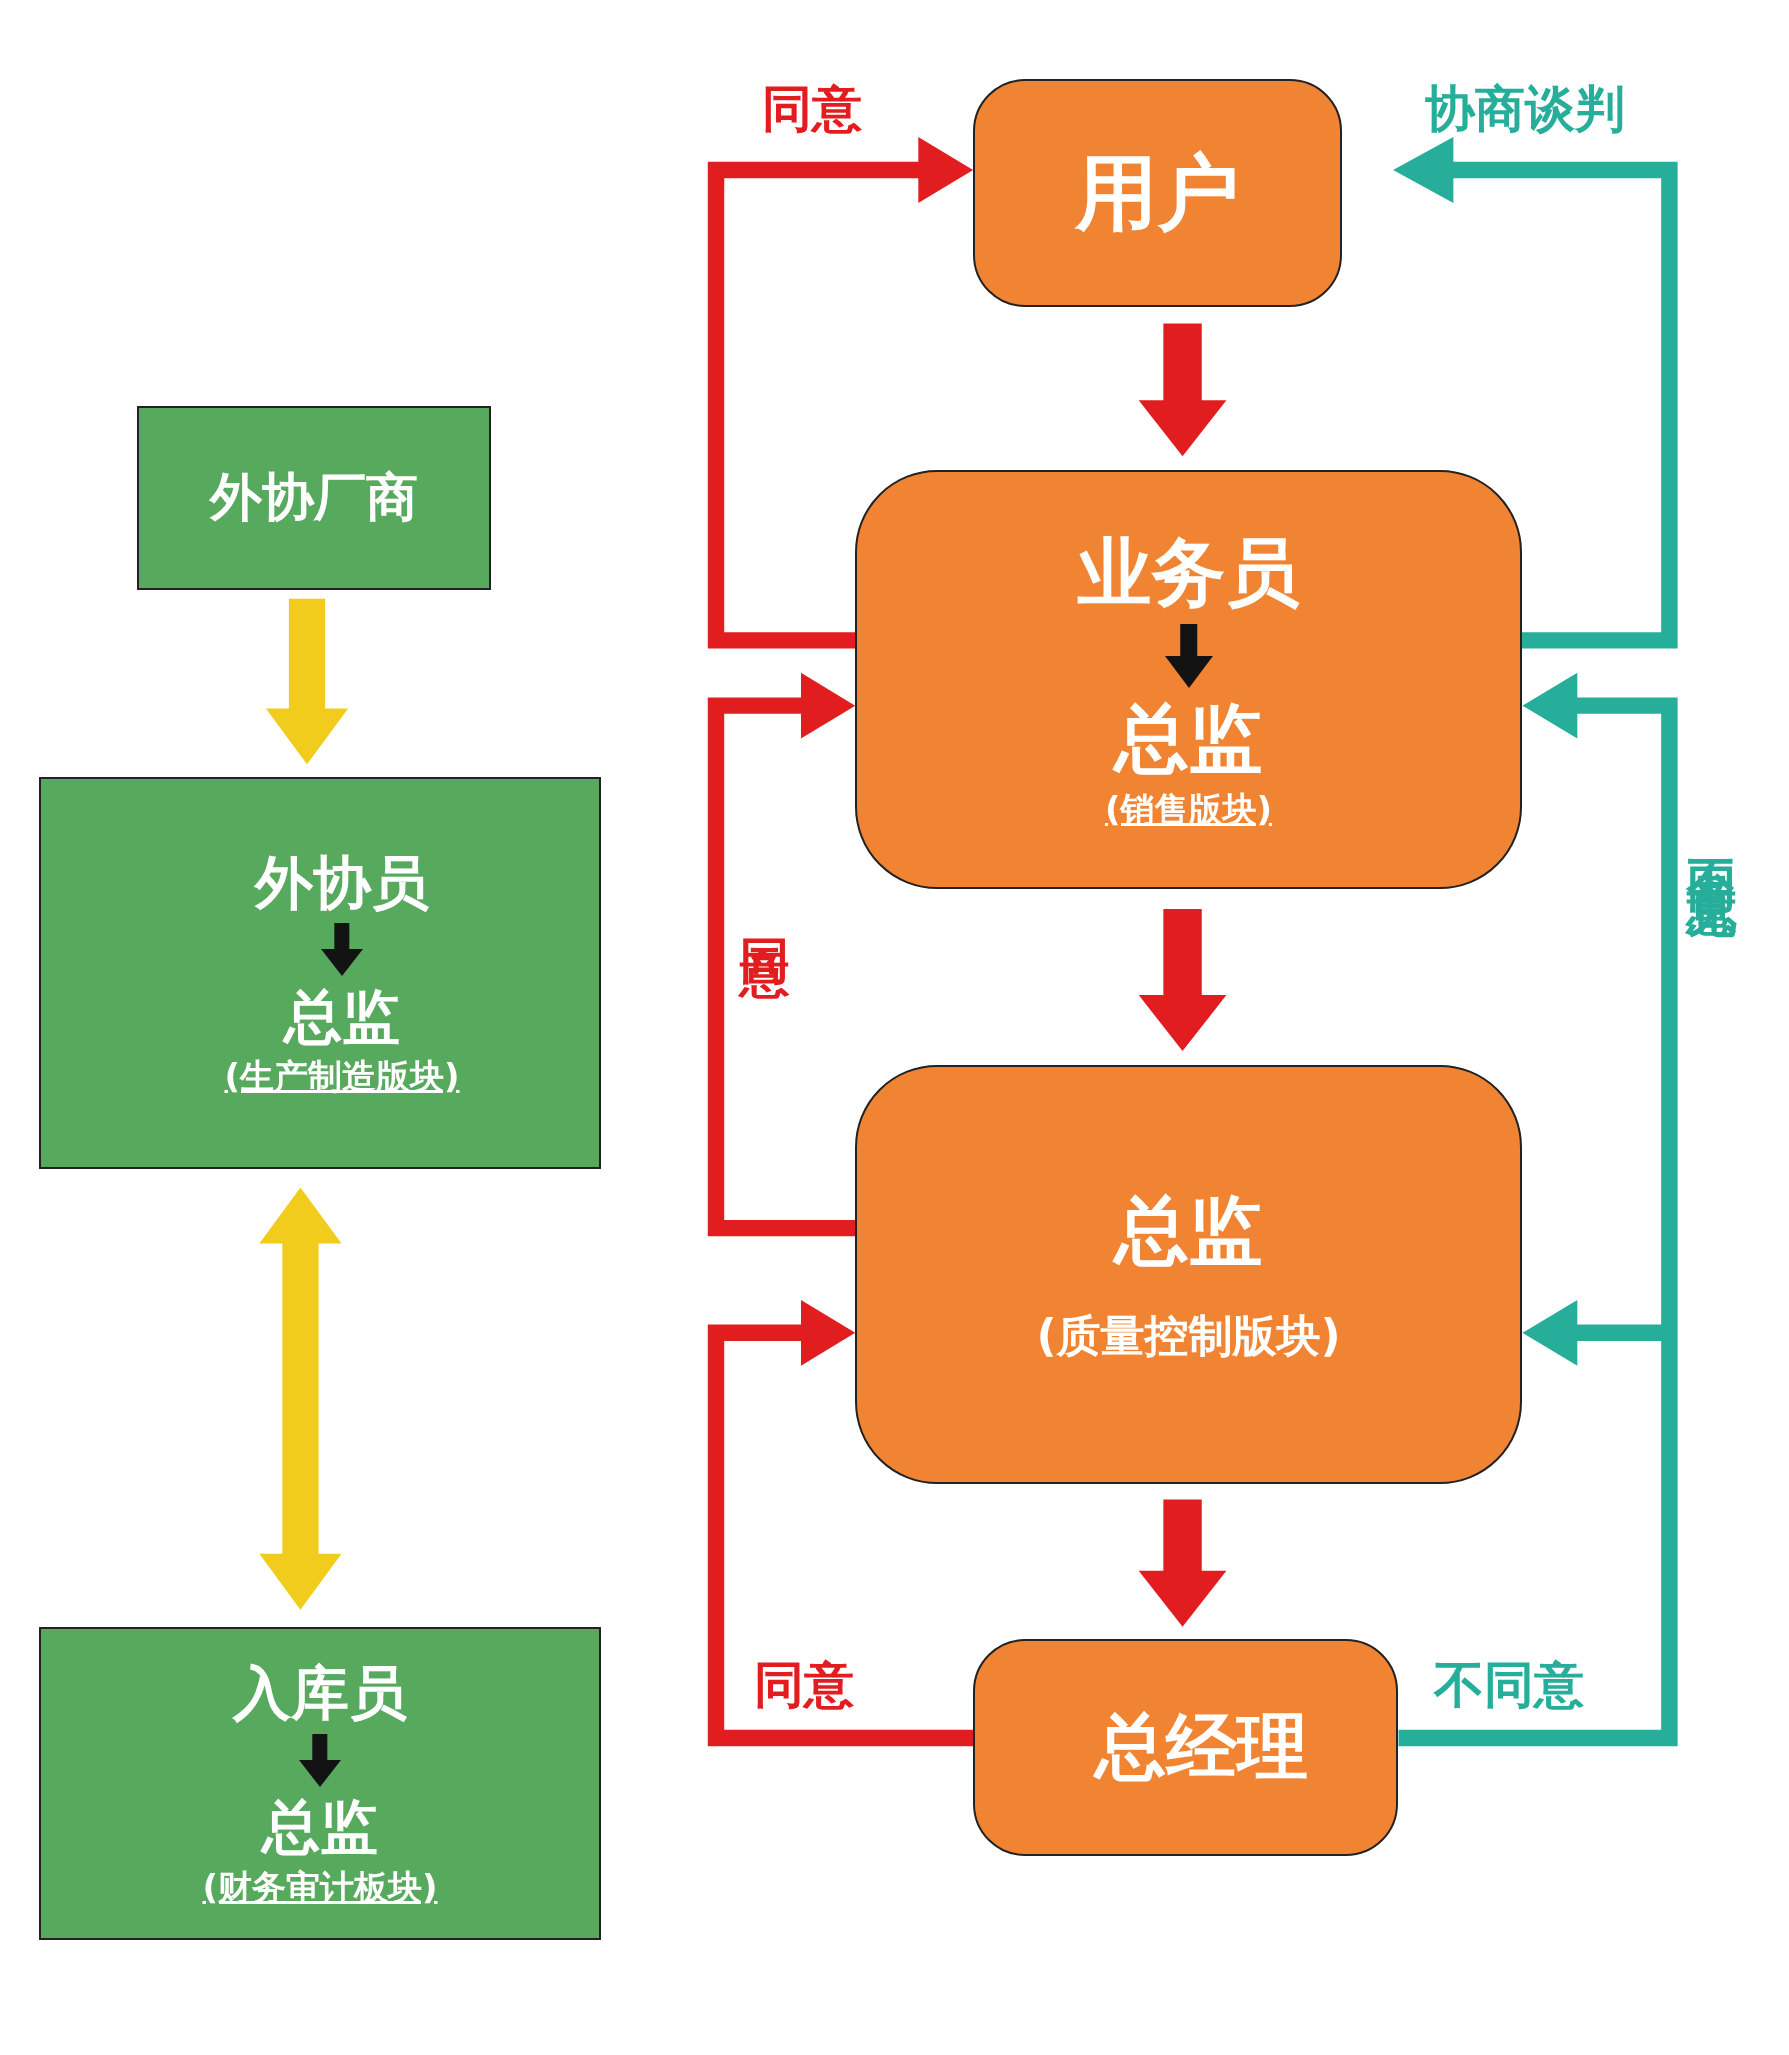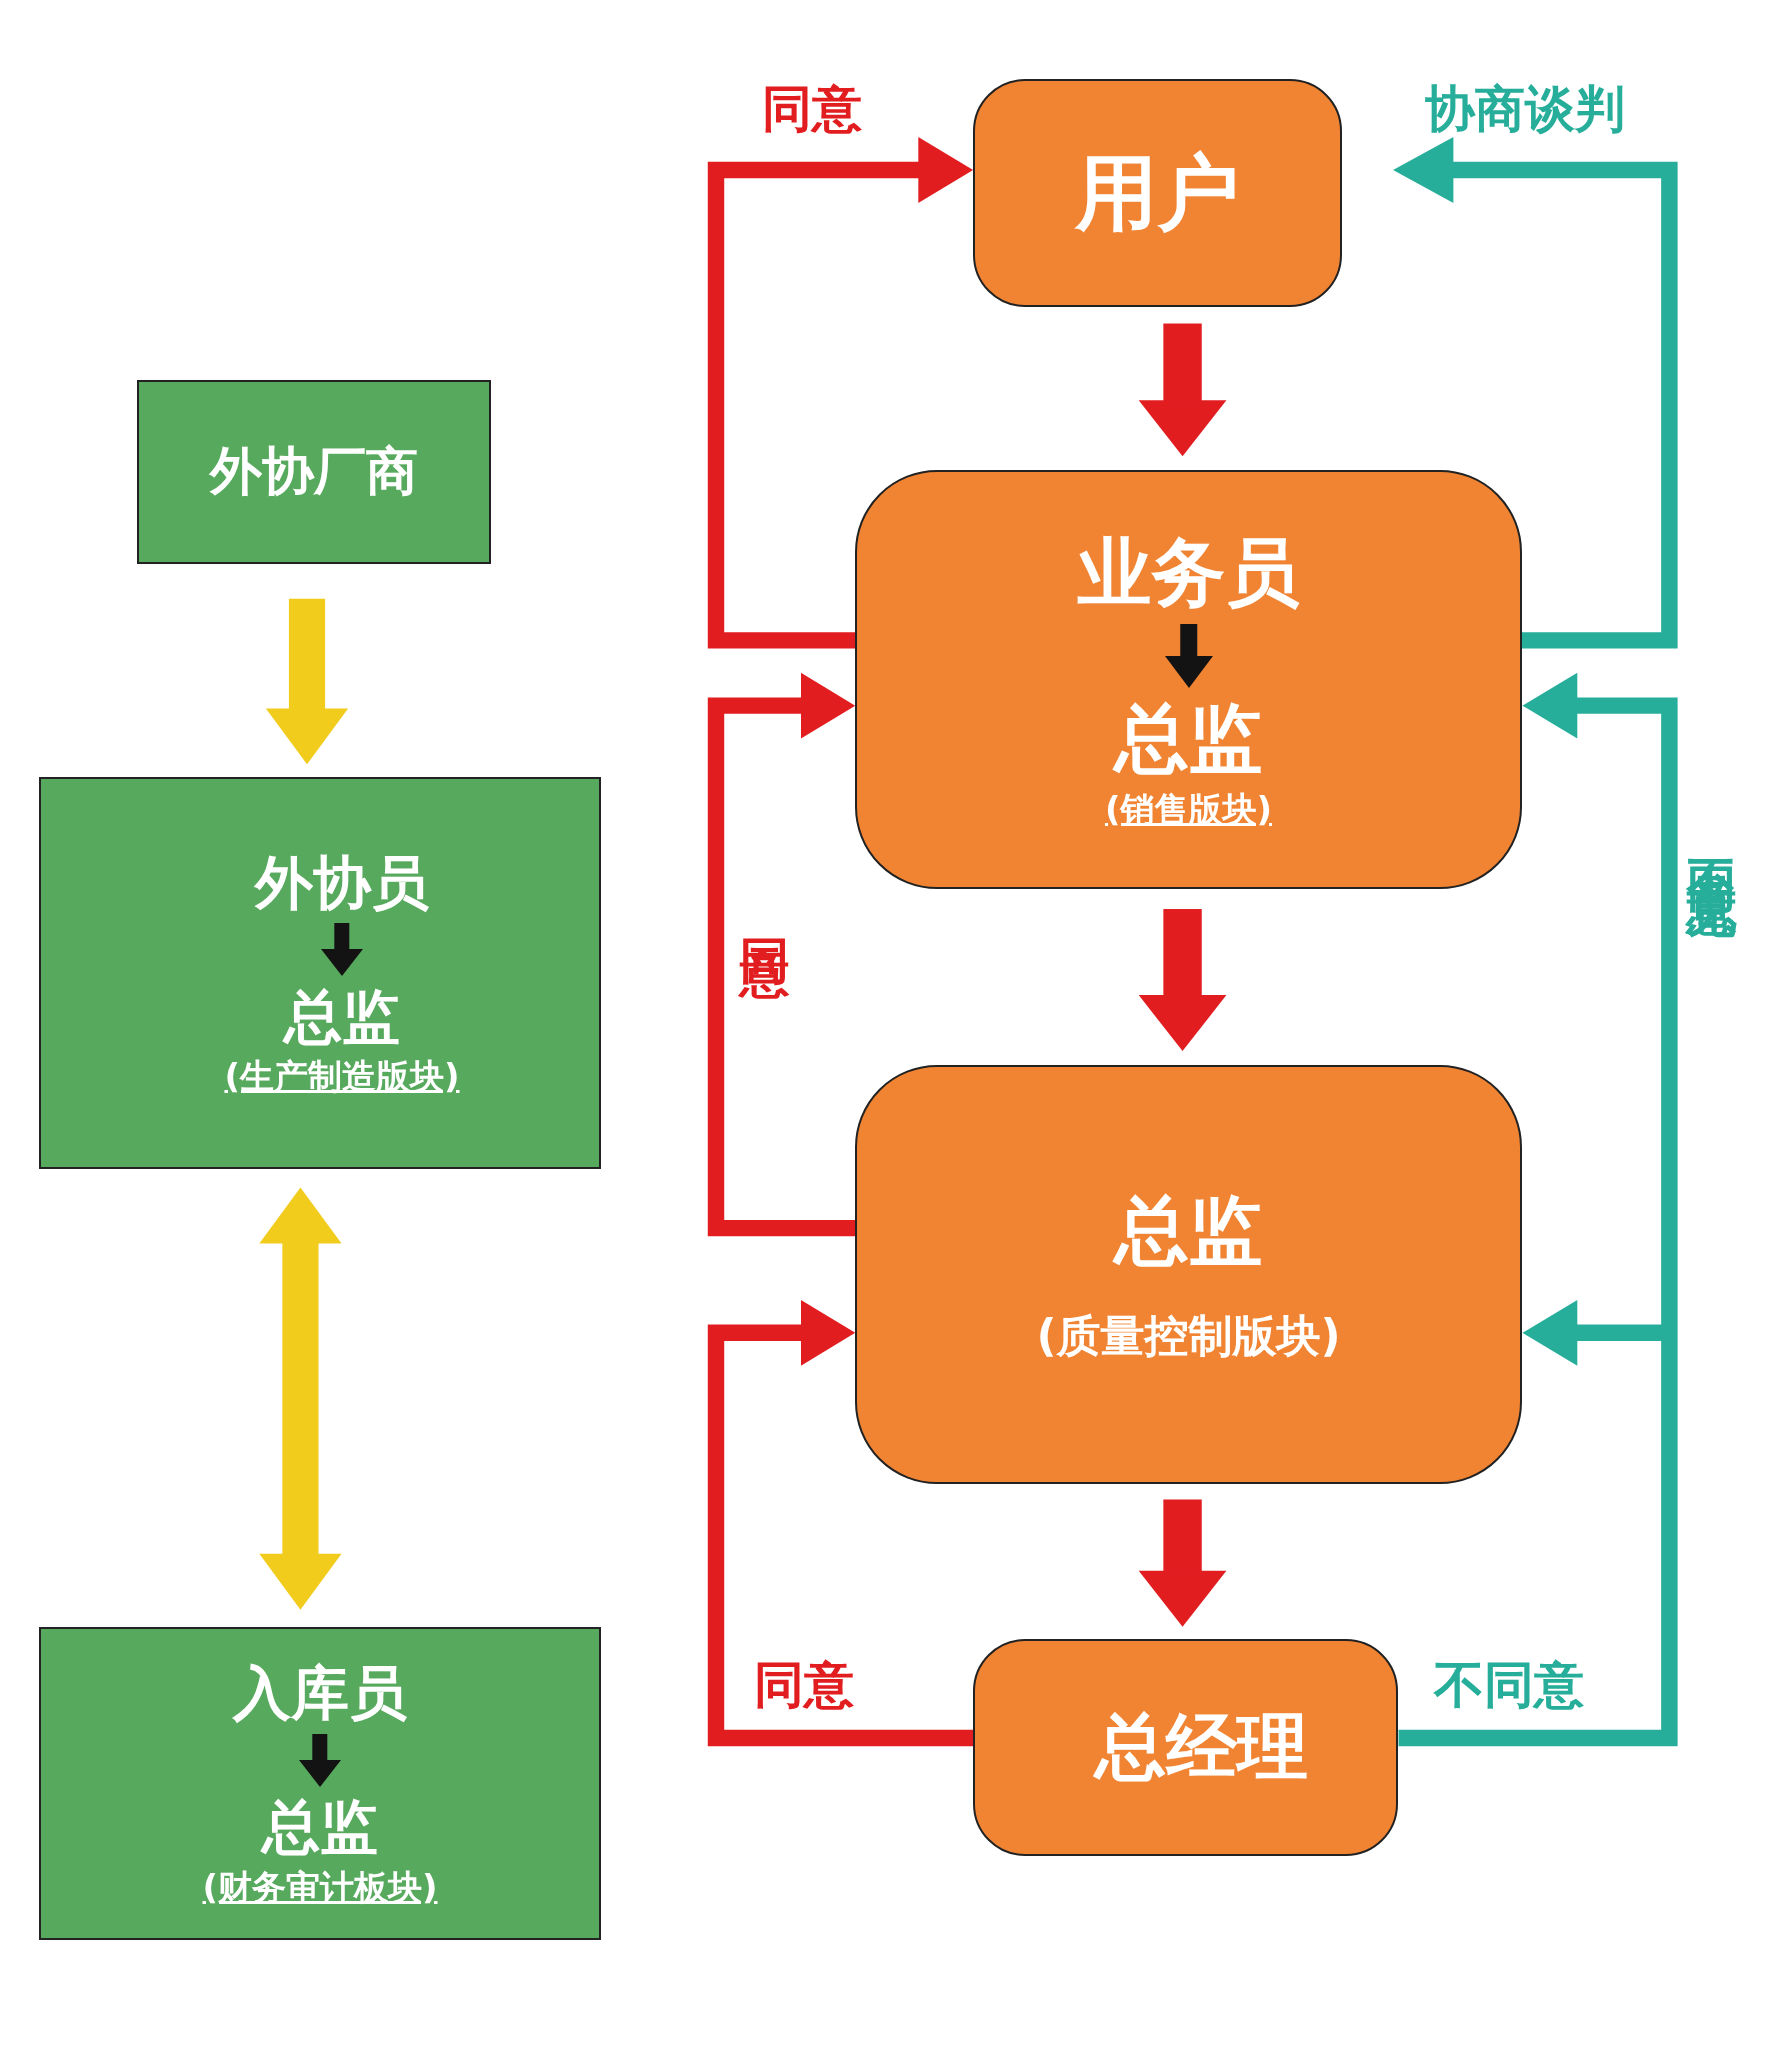--- a/index.html
+++ b/index.html
@@ -17,21 +17,21 @@
   
   .node{position:absolute;display:flex;flex-direction:column;align-items:center;justify-content:center;
         box-sizing:border-box;border:2.2px solid var(--border);color:#fff;font-weight:bold;text-align:center;}
   .node.orange{background:var(--orange);}
   .node.green{background:var(--green);}
 
   #box-user{left:973px;top:79px;width:369px;height:228px;border-radius:52px;}
   #box-sales{left:855px;top:470px;width:667px;height:419px;border-radius:82px;gap:8.8px;align-items:center;}
   #box-quality{left:855px;top:1065px;width:667px;height:419px;border-radius:82px;gap:38px;}
   #box-gm{left:973px;top:1639px;width:425px;height:217px;border-radius:52px;padding-left:32px;}
-  #box-vendor{left:137px;top:380px;width:354px;height:184px;}
+  #box-vendor{left:137px;top:406px;width:354px;height:184px;}
   #box-production{left:39px;top:777px;width:562px;height:392px;gap:6.6px;padding-left:44px;}
   #box-warehouse{left:39px;top:1627px;width:562px;height:313px;gap:6.6px;}
 
   .t-xl{font-size:82px;line-height:1.1;}
   .t-lg{font-size:74px;line-height:1.15;}
   .t-gm{font-size:71px;line-height:1.1;}
   .t-md{font-size:58px;line-height:1.15;}
   .t-vendor{font-size:52px;line-height:1.1;}
   .t-sm{font-size:44px;line-height:1.15;}
   .t-xs{font-size:34px;line-height:1.15;text-decoration:underline;}

